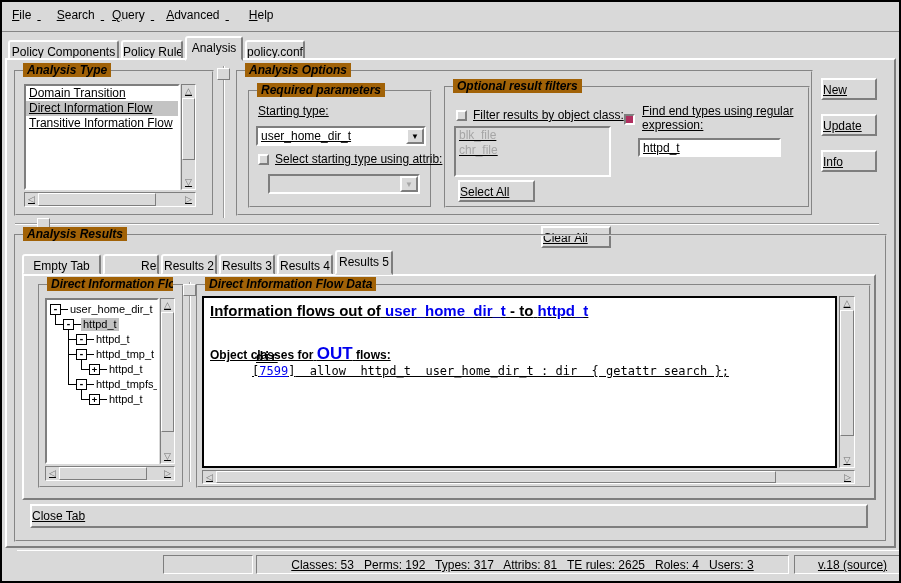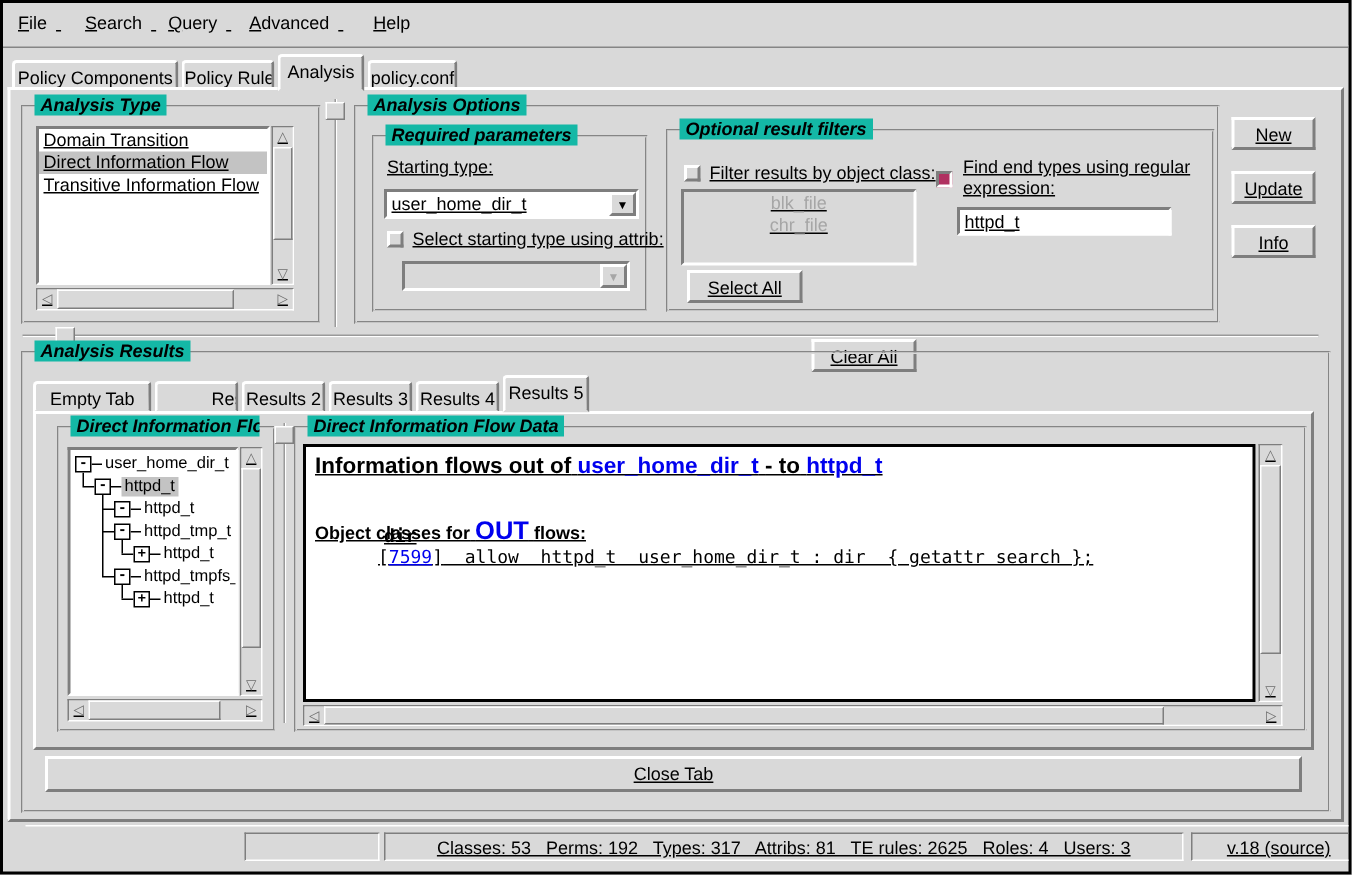--- a/index.html
+++ b/index.html
@@ -5,36 +5,36 @@
   html,body{margin:0;padding:0;background:#555;}
   *{box-sizing:border-box;}
   #window{
     position:relative;width:901px;height:583px;background:#d9d9d9;
     border:2px solid #000;overflow:hidden;
     font-family:"Liberation Sans",sans-serif;font-size:12px;color:#000;
   }
   .abs{position:absolute;text-decoration:underline;}
   
   .raised{border:2px solid;border-color:#ffffff #7e7e7e #7e7e7e #ffffff;background:#d9d9d9;}
-  .sunken{border:2px solid;border-color:#7e7e7e #ffffff #ffffff #7e7e7e;text-align:center;}
+  .sunken{border:2px solid;border-color:#7e7e7e #ffffff #ffffff #7e7e7e;}
   
   .menubar{left:0;top:0;width:100%;height:30px;border-bottom:2px ridge #d9d9d9;}
   .menu-item{display:inline-block;padding:6px 6px 0 2px;cursor:default;}
   .menu-item::first-letter{text-decoration:underline;}
   
   .tab{position:absolute;background:#d9d9d9;border:2px solid;border-color:#ffffff #7e7e7e transparent #ffffff;
        border-radius:3px 3px 0 0;text-align:center;padding-top:3px;white-space:nowrap;overflow:hidden;}
   .tab.active{z-index:4;}
   
   .lframe{border:2px groove #d9d9d9;}
-  .legend{position:absolute;top:-9px;left:7px;background:#14b8a6;padding:0 4px;
+  .legend{position:absolute;top:-9px;left:7px;background:#a16207;padding:0 4px;
           font-weight:bold;font-style:italic;white-space:nowrap;overflow:hidden;}
   
   .btn{border:2px solid;border-color:#ffffff #7e7e7e #7e7e7e #ffffff;background:#d9d9d9;
-       text-align:center;padding-top:3px;cursor:default;}
+       padding-top:3px;cursor:default;}
   .listbox{background:#fff;border:2px solid;border-color:#7e7e7e #ffffff #ffffff #7e7e7e;overflow:hidden;}
   .lb-item{padding:0 3px;height:15px;line-height:15px;white-space:nowrap;}
   .lb-item.sel{background:#c3c3c3;}
   .entry{background:#fff;border:2px solid;border-color:#7e7e7e #ffffff #ffffff #7e7e7e;
          font-family:"Liberation Sans",sans-serif;font-size:12px;padding:0 3px;outline:none;}
   .combo-field{background:#fff;border:2px solid;border-color:#7e7e7e #ffffff #ffffff #7e7e7e;
          padding:1px 3px;white-space:nowrap;overflow:hidden;}
   .combo-btn{position:absolute;right:2px;top:2px;width:18px;bottom:2px;border:2px solid;
          border-color:#ffffff #7e7e7e #7e7e7e #ffffff;background:#d9d9d9;text-align:center;
          font-size:8px;line-height:13px;}

